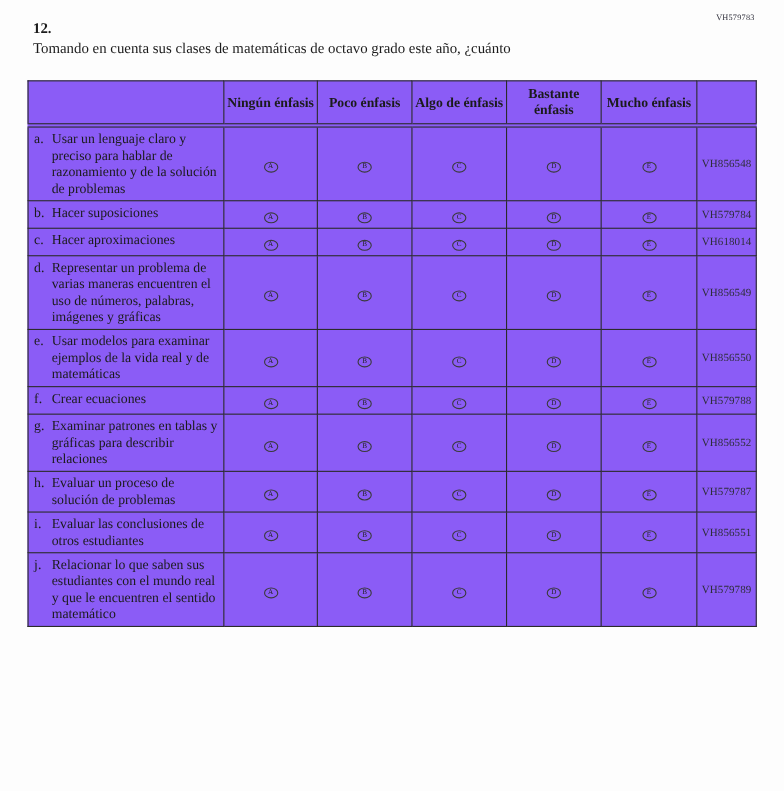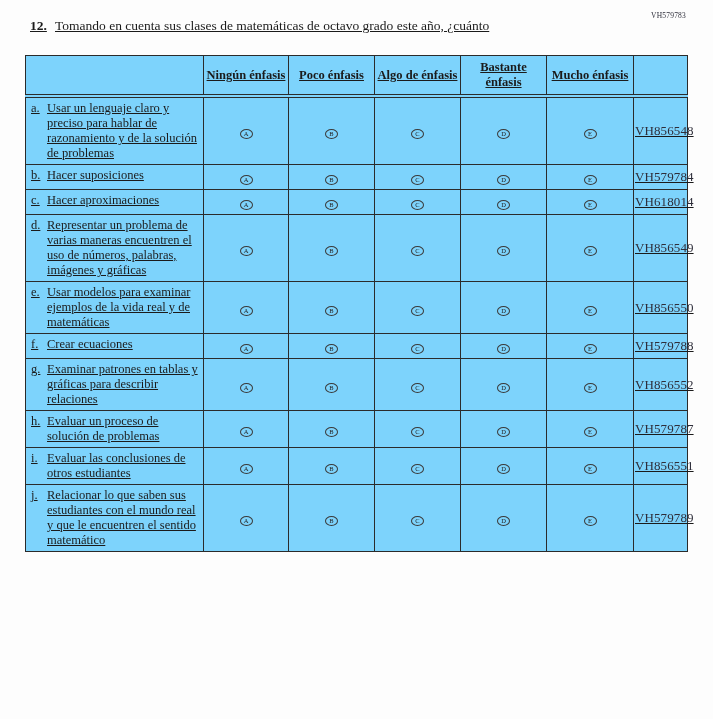--- a/index.html
+++ b/index.html
@@ -8,50 +8,50 @@
     background: #fdfdfd;
   }
   .page {
     position: relative;
     width: 713px;
     height: 719px;
     background: #fdfdfd;
     font-family: "Liberation Serif", "DejaVu Serif", serif;
     color: #1b1b1b;
     overflow: hidden;
-    text-decoration: underline;
   }
   .corner-code {
     position: absolute;
     top: 11px;
     right: 27px;
     font-size: 7.5px;
     letter-spacing: 0.2px;
     color: #2e2e3a;
   }
   .question {
     display: flex;
     padding: 17px 30px 0 30px;
     font-size: 13.5px;
     line-height: 18px;
+    flex-direction: column;
   }
   .qnum {
     font-weight: bold;
     width: 25px;
     flex-shrink: 0;
   }
   .qtext div { white-space: nowrap; }
   .qtext .bold { font-weight: bold; }
 
   table.survey {
     border-collapse: collapse;
     table-layout: fixed;
     width: 662px;
     margin: 20px 0 0 25px;
-    background: #7dd3fc;
+    background: #8b5cf6;
   }
   table.survey th, table.survey td {
     border: 1.7px solid #2b2b2b;
   }
   table.survey thead th {
     font-size: 12.5px;
     font-weight: bold;
     line-height: 15px;
     text-align: center;
     vertical-align: middle;
@@ -84,21 +84,21 @@
     border: 1px solid #3a3a3a;
     border-radius: 50%;
     font-size: 6.5px;
     line-height: 1;
     color: #222;
     box-sizing: border-box;
   }
   td.code {
     text-align: center;
     vertical-align: middle;
-    font-size: 13px;
+    font-size: 10px;
     color: #2e2e3a;
     padding: 1px;
     letter-spacing: 0.1px;
   }
 </style>
 </head>
 <body>
 
 <div class="page">
 

